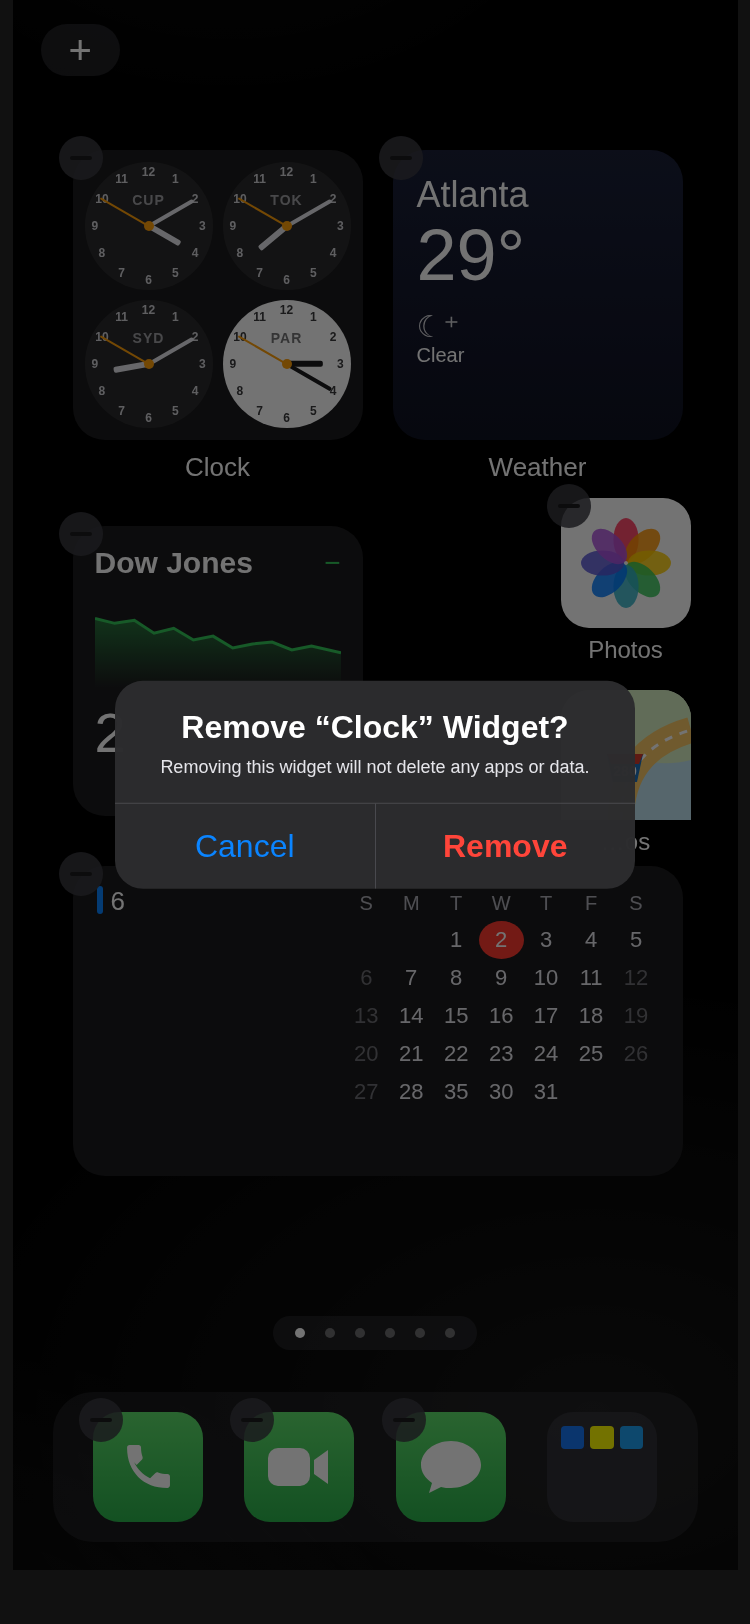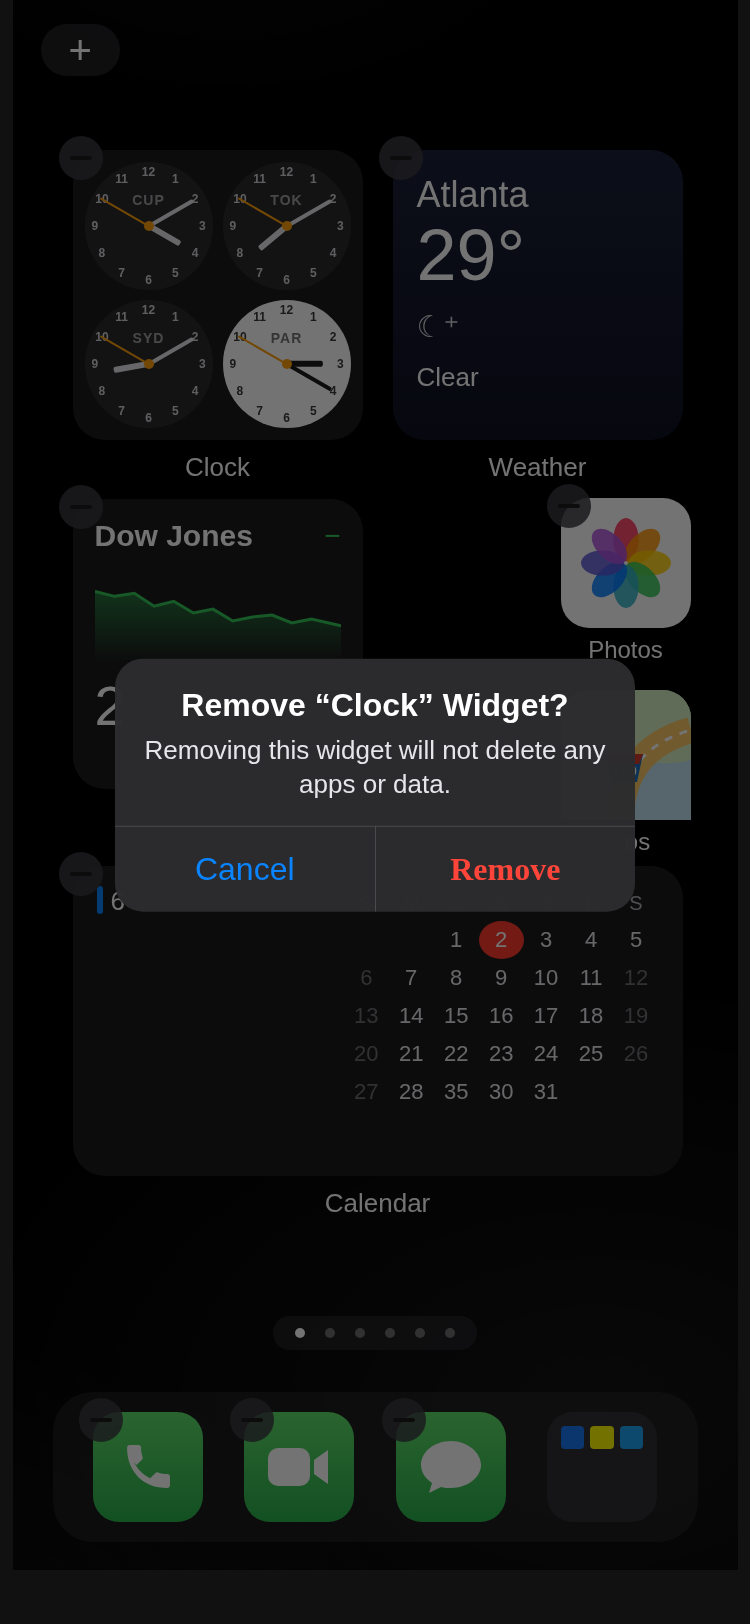--- a/index.html
+++ b/index.html
@@ -75,26 +75,26 @@
   .analog.dark .hand.hour, .analog.dark .hand.min { background:#e5e5ea; }
   .analog.light .hand.hour, .analog.light .hand.min { background:#1c1c1e; }
   .analog .pivot { position:absolute; width:10px; height:10px; border-radius:50%; background:#ff9f0a; left:50%; top:50%; transform:translate(-50%,-50%); }
   .analog .tick { position:absolute; left:50%; top:50%; font-size:12px; font-weight:600; }
 
   
   #weather-widget { left:380px; top:150px; width:290px; }
   #weather-widget .widget { height:290px; background:linear-gradient(180deg,#1b2038 0%, #0f1222 100%); padding:24px; }
   .w-city { font-size:36px; font-weight:500; }
   .w-temp { font-size:72px; font-weight:300; line-height:1.1; }
-  .w-cond { margin-top:18px; font-size:26px; }
+  .w-cond { font-size:20px; }
   .w-hl   { font-size:26px; color:var(--text); }
   .moon-icon { margin-top:14px; font-size:30px; color:#d1d1d6; }
 
   
-  #stocks-widget { left:60px; top:499px; width:290px; }
+  #stocks-widget { left:60px; top:526px; width:290px; }
   #stocks-widget .widget { height:290px; background:#1c1c1e; padding:20px 22px; }
   .stk-name { font-size:30px; font-weight:700; }
   .stk-sub { font-size:24px; color:var(--text-sub); white-space:nowrap; overflow:hidden; text-overflow:ellipsis; }
   .spark { margin-top:18px; }
 
   
   .app-wrap { position:absolute; }
   .app { position:relative; width:130px; height:130px; border-radius:28px; }
   .app-label { text-align:center; margin-top:8px; font-size:24px; }
   #app-mail { left:380px; top:498px; }
@@ -128,24 +128,24 @@
   .folder .mini { width:100%; height:100%; border-radius:4px; }
 
   
   .alert {
     position:absolute; left:50%; top:50%; transform:translate(-50%,-50%);
     width:520px; background:rgba(44,44,46,0.98); border-radius:28px;
     z-index:30; overflow:hidden;
   }
   .alert-body { padding:28px 26px 24px; text-align:center; }
   .alert-title { font-size:32px; font-weight:700; }
-  .alert-msg { margin-top:10px; font-size:26px; color:#e5e5ea; line-height:1.3; }
+  .alert-msg { margin-top:10px; font-size:18px; color:#e5e5ea; line-height:1.3; }
   .alert-btns { display:flex; border-top:1px solid var(--panel-hair); }
   .alert-btn { flex:1; text-align:center; padding:24px 0; font-size:32px; }
-  .alert-btn + .alert-btn { border-left:1px solid var(--panel-hair);font-family:Liberation Serif, serif; }
+  .alert-btn + .alert-btn { border-left:1px solid var(--panel-hair); }
   .alert-btn.cancel { color:var(--blue); }
   .alert-btn.remove { color:var(--red); font-weight:600; }
 
 </style>
 </head>
 <body>
 
 <div class="device">
   <div class="wallpaper"></div>
 
@@ -376,21 +376,20 @@
               <span>30</span>
               <span>31</span>
               <span></span>
               <span class="dim"></span>
             </div>
           </div>
       </div>
       <div class="badge">
           <div class="minus"></div>
         </div>
-      <div class="widget-label">Calendar</div>
     </div>
 
     <div class="pager" id="pager">
         <div class="pd active"></div>
         <div class="pd"></div>
         <div class="pd"></div>
         <div class="pd"></div>
         <div class="pd"></div>
         <div class="pd"></div>
       </div>

